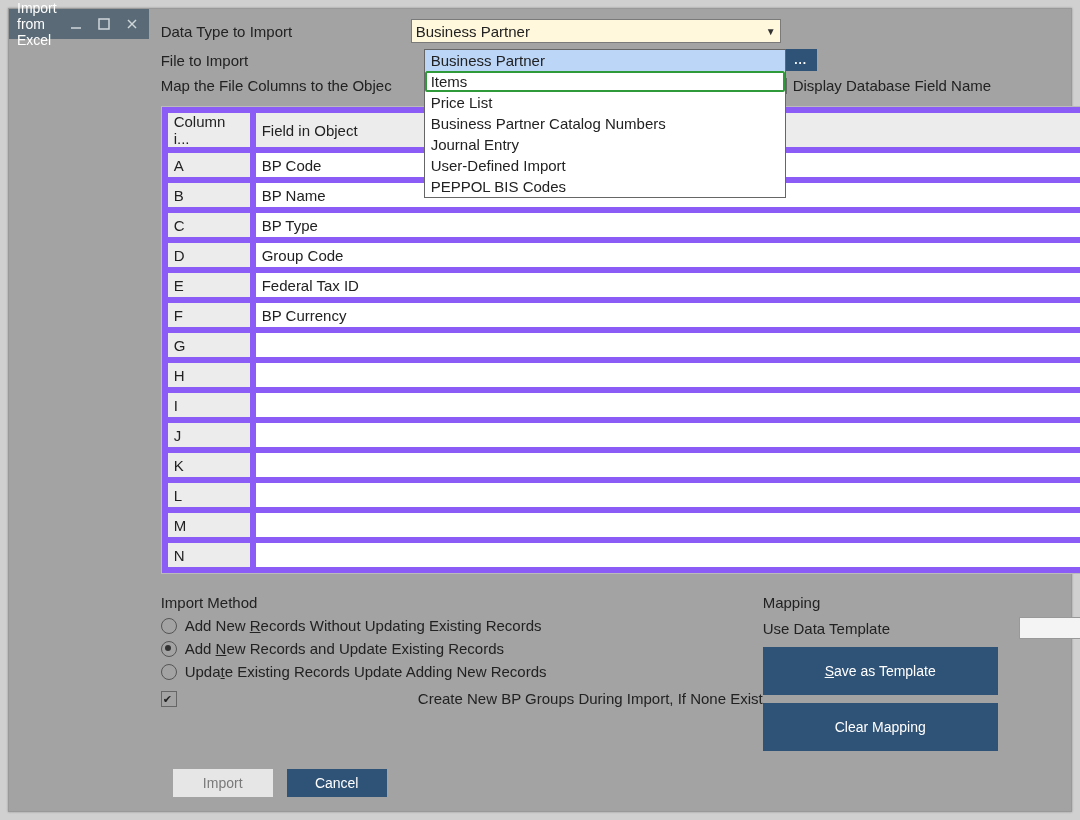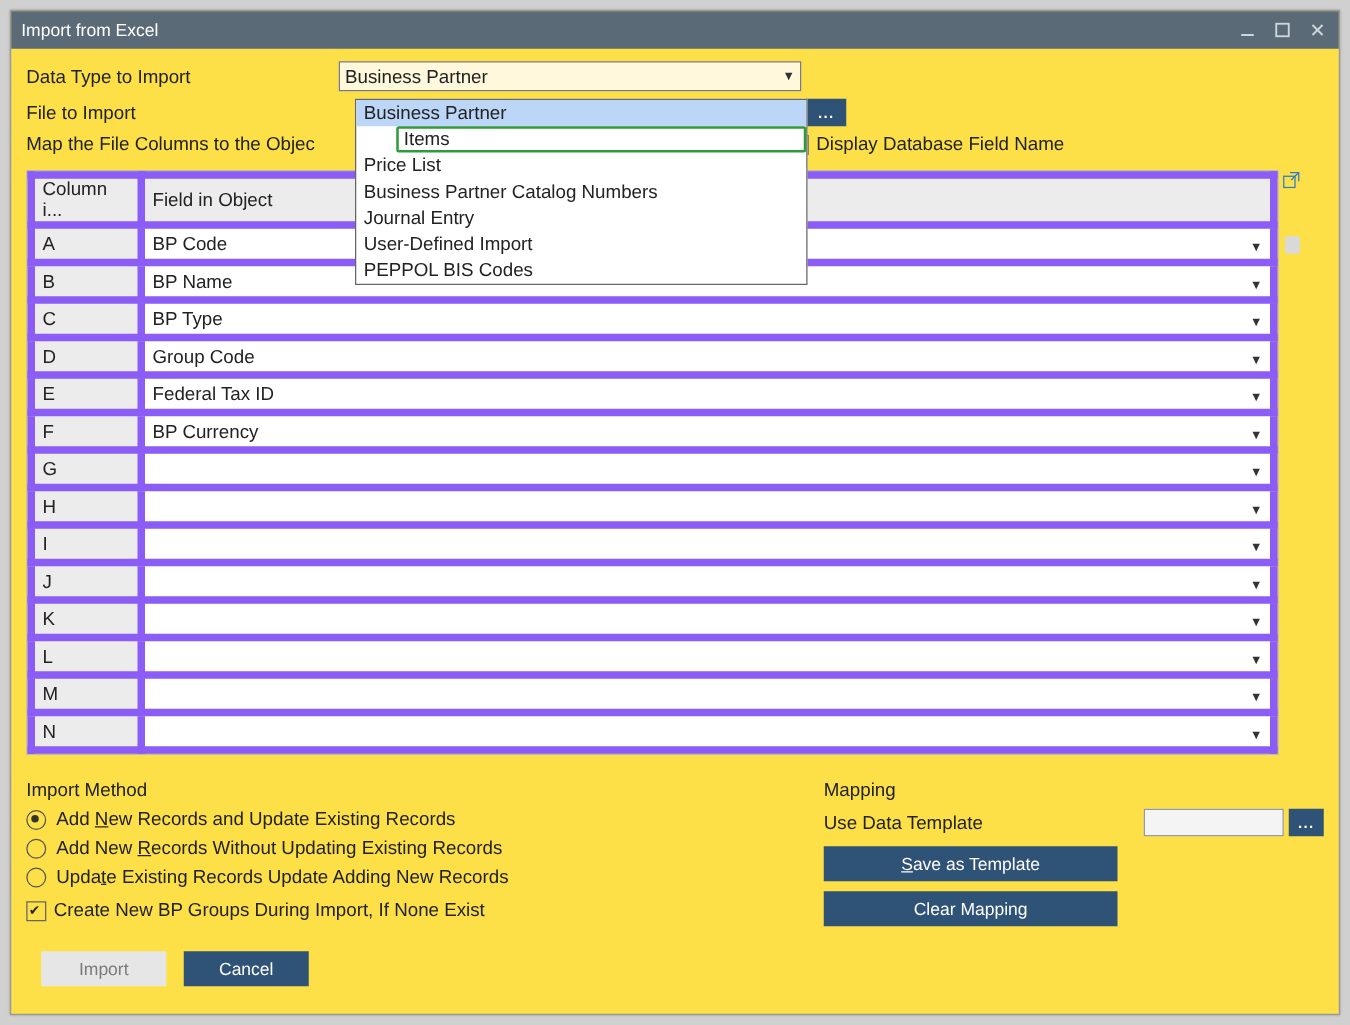--- a/index.html
+++ b/index.html
@@ -1,54 +1,54 @@
 <!DOCTYPE html>
 <html><head>
 <meta charset="utf-8">
 <style>
 html,body{margin:0;padding:0;font-family:Tahoma,Segoe UI,sans-serif;font-size:13px;color:#333;background:#d0d0d0;}
-.window{width:1062px;height:802px;margin:8px;background:#fde047;border:1px solid #999;box-shadow:0 0 2px rgba(0,0,0,0.3);display:flex;flex-direction:column;position:relative;}
+.window{width:1062px;height:802px;margin:8px;background:#a3a3a3;border:1px solid #999;box-shadow:0 0 2px rgba(0,0,0,0.3);display:flex;flex-direction:row;position:relative;}
 .titlebar{height:30px;background:#5a6b77;color:#fff;display:flex;align-items:center;padding:0 8px;font-size:14px;}
 .titlebar .title{flex:1;}
 .titlebar .wbtn{width:18px;height:18px;margin-left:10px;display:flex;align-items:center;justify-content:center;cursor:pointer;}
 .titlebar svg{stroke:#cfd6da;fill:none;stroke-width:1.5;}
 .body{flex:1;padding:10px 12px 12px 12px;position:relative;font-size:15px;color:#222;display:flex;flex-direction:column;}
 .row{display:flex;align-items:center;margin-bottom:6px;position:relative;}
 .label{width:250px;}
 .select-main{width:360px;height:22px;background:#fff8dc;border:1px solid #7a7a7a;display:flex;align-items:center;padding:0 4px;justify-content:space-between;cursor:pointer;}
 .select-main .arrow{font-size:10px;color:#333;}
 .browse-btn{width:32px;height:22px;background:#2f5277;color:#fff;display:flex;align-items:center;justify-content:center;margin-left:14px;cursor:pointer;font-weight:bold;letter-spacing:1px;font-size:12px;}
 .dropdown{position:absolute;left:263px;top:30px;width:360px;background:#fff;border:1px solid #666;z-index:10;}
 .dropdown .opt{padding:2px 6px;cursor:pointer;}
 .dropdown .opt.selected{background:#bcd6f7;}
-.dropdown .opt.highlight{outline:2px solid #2e9a3a;outline-offset:-2px;border-radius:2px;margin-left:32px;}
+.dropdown .opt.highlight{outline:2px solid #2e9a3a;outline-offset:-2px;border-radius:2px;}
 .chkbox{width:14px;height:14px;border:1px solid #666;margin-right:6px;display:inline-block;vertical-align:middle;}
 .chkbox.checked::after{content:"✔";font-size:11px;position:relative;top:-3px;left:1px;}
 .table-wrap{margin-top:6px;border:1px solid #bbb;position:relative;}
 table{border-collapse:collapse;width:100%;table-layout:fixed;}
 th,td{border:6px solid #8b5cf6;height:24px;padding:0 6px;text-align:left;font-weight:normal;font-size:15px;}
 th{background:#ececec;}
 td.colA{background:#ececec;width:85px;}
 td.field{background:#fff;}
 td.field .dd{float:right;font-size:10px;color:#333;margin-top:6px;}
 .popout-icon{position:absolute;right:-18px;top:0;width:14px;height:14px;cursor:pointer;}
 .scroll-thumb{position:absolute;right:-18px;top:52px;width:12px;height:14px;background:#d9d9d9;border-radius:2px;}
 .bottom{display:flex;margin-top:20px;}
 .left-col{flex:1;}
 .right-col{width:400px;}
 .section-title{margin-bottom:6px;}
 .radio-row{display:flex;align-items:center;margin:6px 0;cursor:pointer;}
 .radio{width:14px;height:14px;border:1px solid #555;border-radius:50%;margin-right:8px;position:relative;}
 .radio.sel::after{content:"";position:absolute;width:6px;height:6px;background:#333;border-radius:50%;top:3px;left:3px;}
-.check-row{display:flex;align-items:center;margin-top:10px;cursor:pointer;}
+.check-row{display:flex;align-items:center;margin-top:10px;cursor:pointer;justify-content:space-between;}
 .template-row{display:flex;align-items:center;margin-bottom:8px;}
 .template-row .tlabel{flex:1;}
 .template-row .tinput{width:110px;height:20px;border:1px solid #999;background:#f4f4f4;}
 .template-row .tbtn{width:28px;height:22px;background:#2f5277;color:#fff;display:flex;align-items:center;justify-content:center;margin-left:4px;cursor:pointer;font-size:12px;font-weight:bold;letter-spacing:1px;}
-.big-btn{width:235px;height:28px;background:#2f5277;color:#fff;display:flex;align-items:center;justify-content:center;margin:8px 0;cursor:pointer;font-size:14px;}
+.big-btn{width:235px;height:48px;background:#2f5277;color:#fff;display:flex;align-items:center;justify-content:center;margin:8px 0;cursor:pointer;font-size:14px;}
 .footer{padding:10px 12px;display:flex;gap:14px;}
 .footer .fbtn{width:100px;height:28px;display:flex;align-items:center;justify-content:center;cursor:pointer;font-size:14px;}
 .footer .fbtn.import{background:#e6e6e6;color:#7a7a7a;}
 .footer .fbtn.cancel{background:#2f5277;color:#fff;}
 .underline{text-decoration:underline;}
 </style>
 </head>
 <body>
 
 <div class="window">
@@ -202,26 +202,26 @@
             </tr>
           </tbody>
       </table>
     </div>
 
     <div class="bottom">
       <div class="left-col">
         <div class="section-title">Import Method</div>
 
         <div class="radio-row">
+          <span class="radio"></span>
+          <span><span>Add New </span><span class="underline">R</span><span>ecords Without Updating Existing Records</span></span>
+        </div>
+        <div class="radio-row">
           <span class="radio sel"></span>
           <span><span>Add </span><span class="underline">N</span><span>ew Records and Update Existing Records</span></span>
-        </div>
-        <div class="radio-row">
-          <span class="radio"></span>
-          <span><span>Add New </span><span class="underline">R</span><span>ecords Without Updating Existing Records</span></span>
         </div>
         <div class="radio-row">
           <span class="radio"></span>
           <span><span>Upda</span><span class="underline">t</span><span>e Existing Records Update Adding New Records</span></span>
         </div>
 
         <div class="check-row">
           <span class="chkbox checked"></span>
           <span>Create New BP Groups During Import, If None Exist</span>
         </div>

